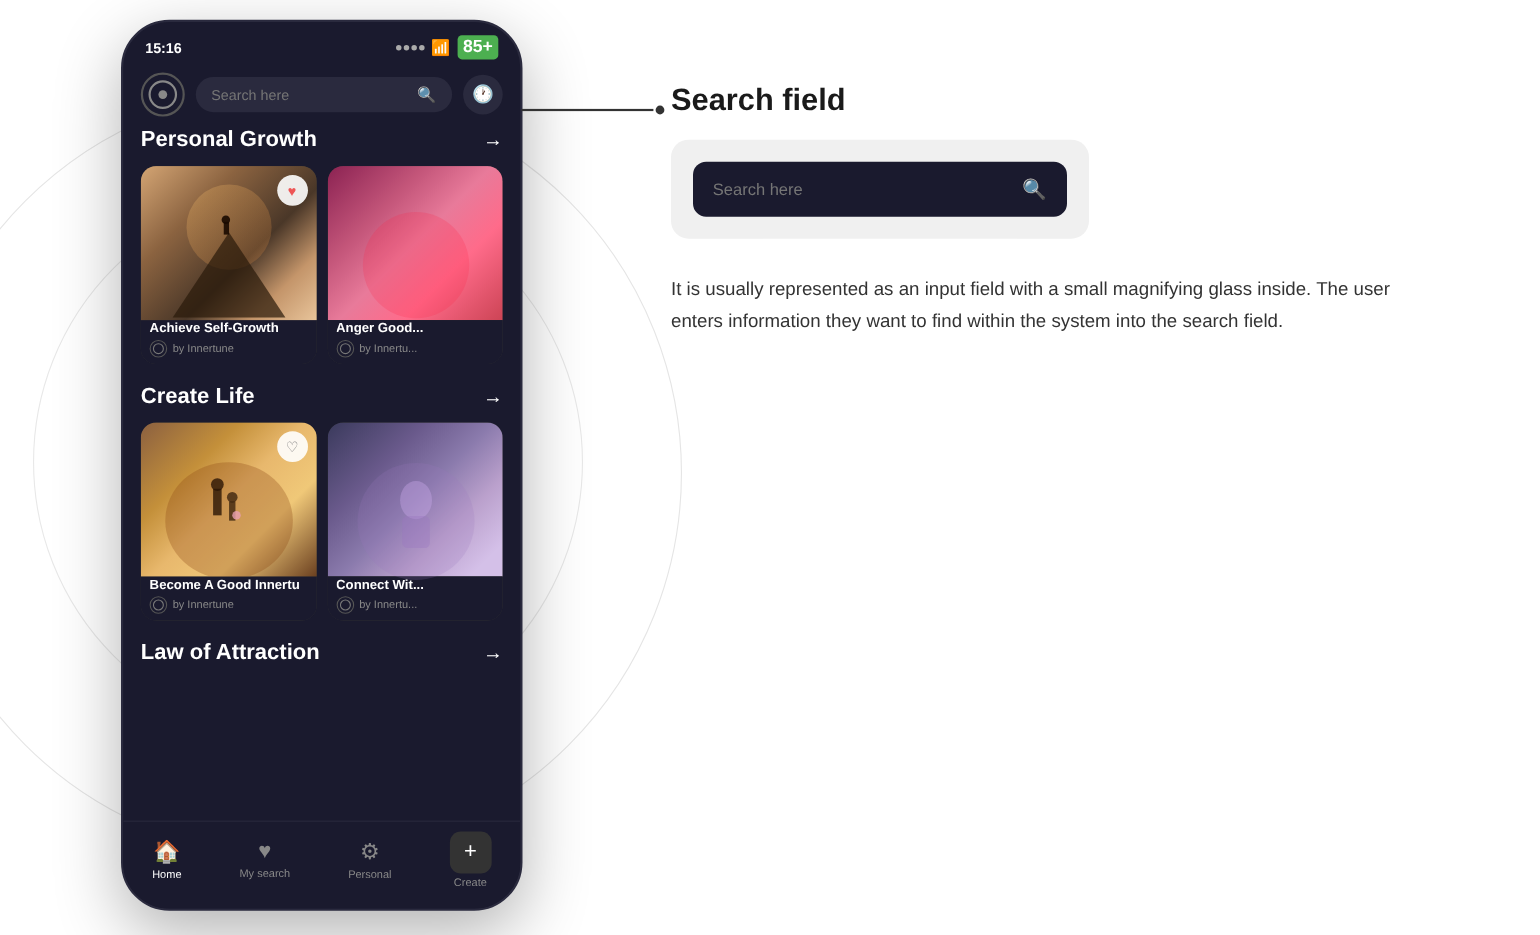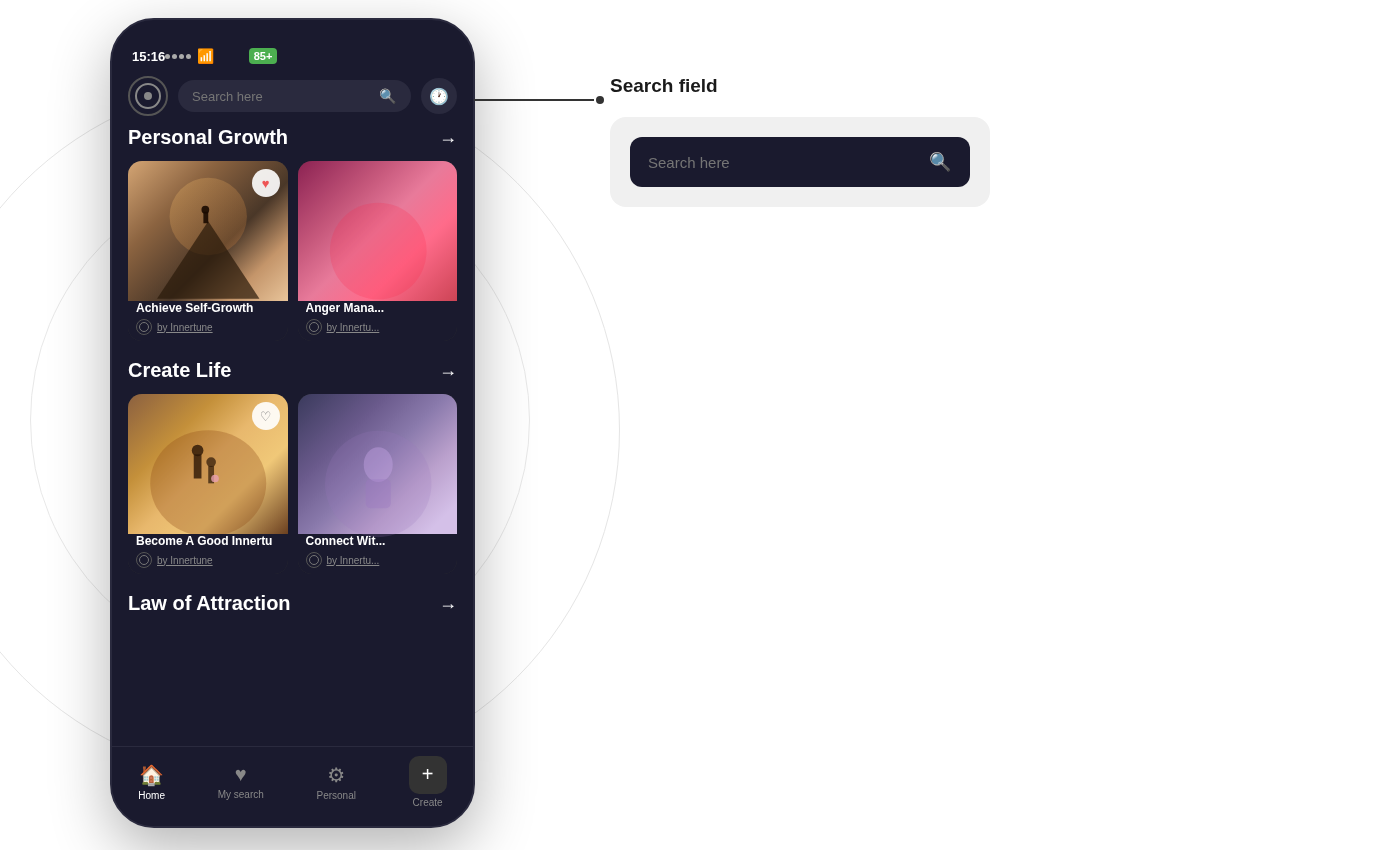--- a/index.html
+++ b/index.html
@@ -22,40 +22,39 @@
       background: #1a1a2e;
       border-radius: 44px;
       overflow: hidden;
       box-shadow: 0 20px 60px rgba(0,0,0,0.3);
       border: 2px solid #2a2a3e;
     }
 
     
     .status-bar {
       display: flex;
-      justify-content: flex-start;
-      align-items: center;
-      padding: 28px 20px 6px;
+      justify-content: space-between;
+      align-items: center;
+      padding: 12px 20px 6px;
       color: #fff;
       font-size: 13px;
       font-weight: 600;
     }
     .status-bar .time { font-weight: 700; }
     .status-icons { display: flex; align-items: center; gap: 6px; }
     .signal-dots { display: flex; gap: 2px; }
     .signal-dot { width: 5px; height: 5px; border-radius: 50%; background: #aaa; }
     .wifi-icon { font-size: 14px; }
     .battery-badge {
       background: #4caf50;
       color: #fff;
-      font-size: 11px;
+      font-size: 16px;
       font-weight: 700;
       padding: 2px 5px;
       border-radius: 4px;
-      margin-left: 28px;
     }
 
     
     .phone-header {
       display: flex;
       align-items: center;
       padding: 6px 16px 10px;
       gap: 10px;
     }
     .logo-circle {
@@ -213,21 +212,20 @@
       white-space: nowrap;
       overflow: hidden;
       text-overflow: ellipsis;
     }
     .card-author {
       display: flex;
       align-items: center;
       gap: 5px;
       color: #888;
       font-size: 10px;
-      text-decoration: underline;
     }
     .author-logo {
       width: 16px;
       height: 16px;
       border-radius: 50%;
       border: 1px solid #555;
       display: flex;
       align-items: center;
       justify-content: center;
     }
@@ -278,21 +276,21 @@
     
     .right-content {
       position: absolute;
       left: 610px;
       top: 20px;
       right: 30px;
     }
 
     
     .search-field-label {
-      font-size: 19px;
+      font-size: 28px;
       font-weight: 600;
       color: #1a1a1a;
       margin-bottom: 20px;
       margin-top: 55px;
     }
 
     
     .search-preview-card {
       background: #f0f0f0;
       border-radius: 16px;
@@ -423,21 +421,21 @@
         </div>
       </div>
 
       <div class="card">
         <div class="img-anger">
           <svg width="100%" height="100%" viewBox="0 0 165 140" style="position:absolute;top:0;left:0;">
             <ellipse cx="83" cy="70" rx="50" ry="50" fill="#ff2244" opacity="0.2"></ellipse>
           </svg>
         </div>
         <div class="card-info">
-          <div class="card-title">Anger Mana...</div>
+          <div class="card-title">Anger Good...</div>
           <div class="card-author">
             <div class="author-logo">
               <div class="author-logo-inner"></div>
             </div>
             <span>by Innertu...</span>
           </div>
         </div>
       </div>
     </div>
 
@@ -533,14 +531,15 @@
 
   <div class="search-field-label">Search field</div>
 
   <div class="search-preview-card">
     <div class="search-preview-inner">
       <input class="search-preview-input" type="text" placeholder="Search here" style="">
       <span class="search-preview-icon">🔍</span>
     </div>
   </div>
 
+  <p class="description-text">It is usually represented as an input field with a small magnifying glass inside. The user enters information they want to find within the system into the search field.</p>
 
 </div>
 
 </body></html>

